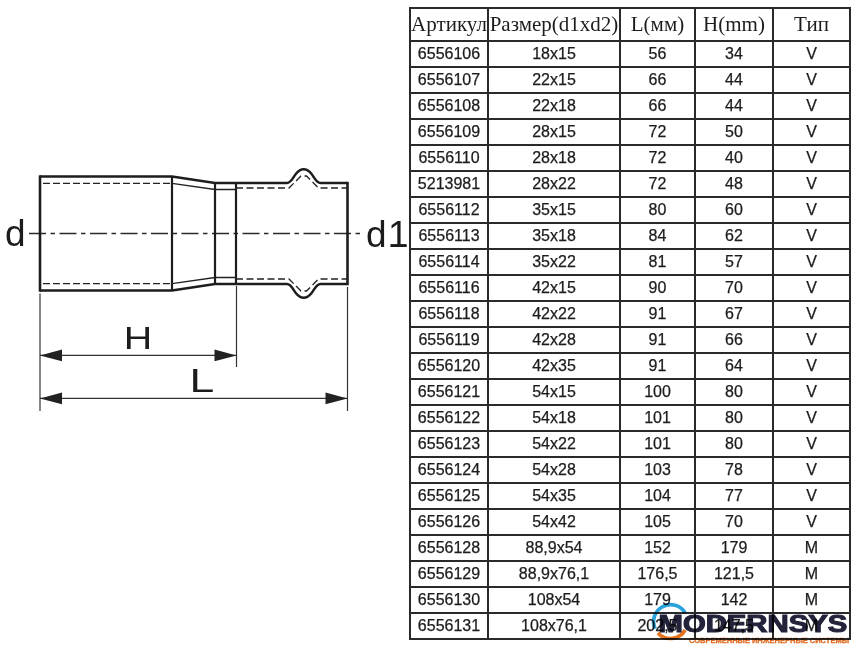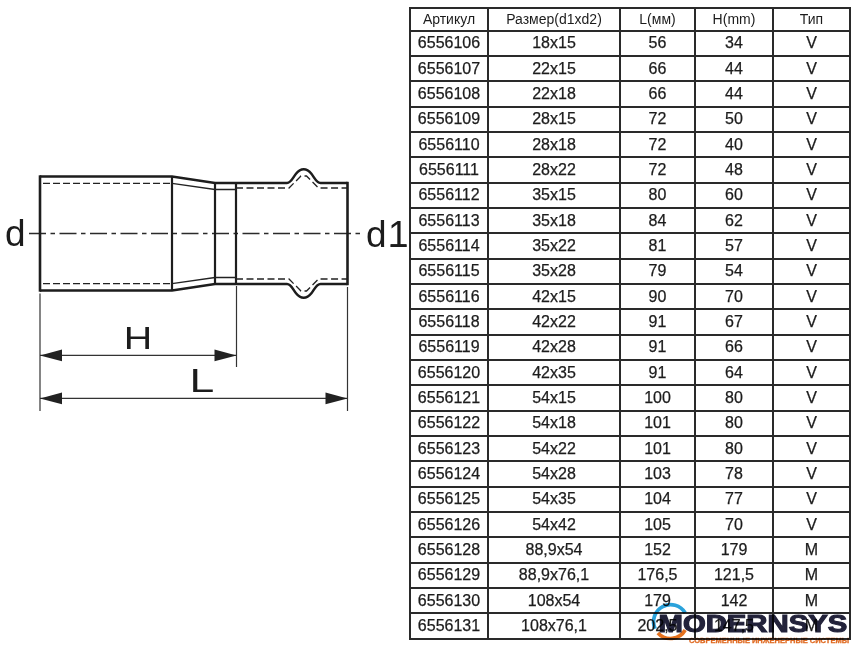--- a/index.html
+++ b/index.html
@@ -4,21 +4,21 @@
 <style>
   html,body{margin:0;padding:0;}
   body{width:852px;height:645px;background:#ffffff;position:relative;overflow:hidden;
        font-family:"Liberation Sans",sans-serif;}
   #draw{position:absolute;left:0;top:0;z-index:1;}
   #tbl{position:absolute;left:409px;top:7px;z-index:0;
        border-collapse:collapse;table-layout:fixed;width:440px;height:633px;}
   #tbl td,#tbl th{border:2px solid #2a2a2a;padding:0;text-align:center;vertical-align:middle;
        font-family:"Liberation Sans",sans-serif;font-size:16px;color:#1c1c1c;font-weight:normal;line-height:1;}
   #tbl td{-webkit-text-stroke:0.25px #1c1c1c;}
-  #tbl th{font-family:Liberation Sans, sans-serif;font-size:14px;}
+  #tbl th{font-family:Liberation Serif, serif;font-size:21px;}
   #wm{position:absolute;left:0;top:0;z-index:2;mix-blend-mode:multiply;}
 </style>
 </head>
 <body>
 <table id="tbl">
 <colgroup>
       <col style="width:78px">
       <col style="width:132px">
       <col style="width:75px">
       <col style="width:78px">
@@ -61,21 +61,21 @@
         <td>V</td>
       </tr>
 <tr>
         <td>6556110</td>
         <td>28x18</td>
         <td>72</td>
         <td>40</td>
         <td>V</td>
       </tr>
 <tr>
-        <td>6556111</td>
+        <td>5213981</td>
         <td>28x22</td>
         <td>72</td>
         <td>48</td>
         <td>V</td>
       </tr>
 <tr>
         <td>6556112</td>
         <td>35x15</td>
         <td>80</td>
         <td>60</td>
@@ -86,27 +86,20 @@
         <td>35x18</td>
         <td>84</td>
         <td>62</td>
         <td>V</td>
       </tr>
 <tr>
         <td>6556114</td>
         <td>35x22</td>
         <td>81</td>
         <td>57</td>
-        <td>V</td>
-      </tr>
-<tr>
-        <td>6556115</td>
-        <td>35x28</td>
-        <td>79</td>
-        <td>54</td>
         <td>V</td>
       </tr>
 <tr>
         <td>6556116</td>
         <td>42x15</td>
         <td>90</td>
         <td>70</td>
         <td>V</td>
       </tr>
 <tr>

